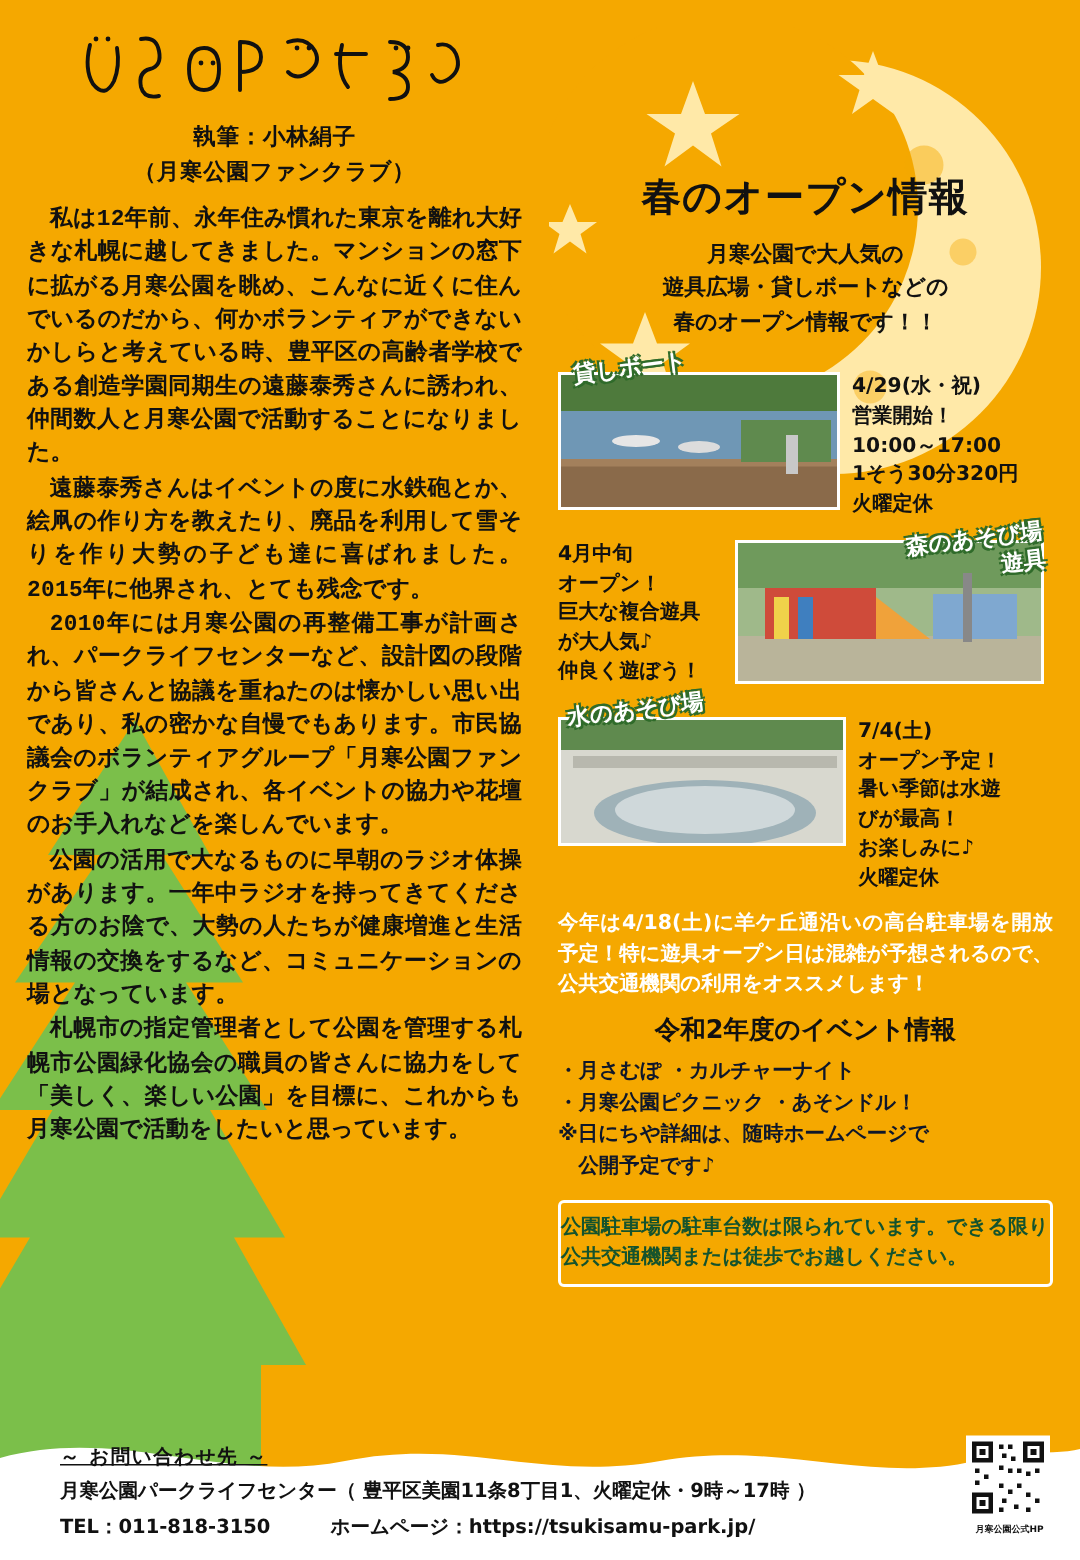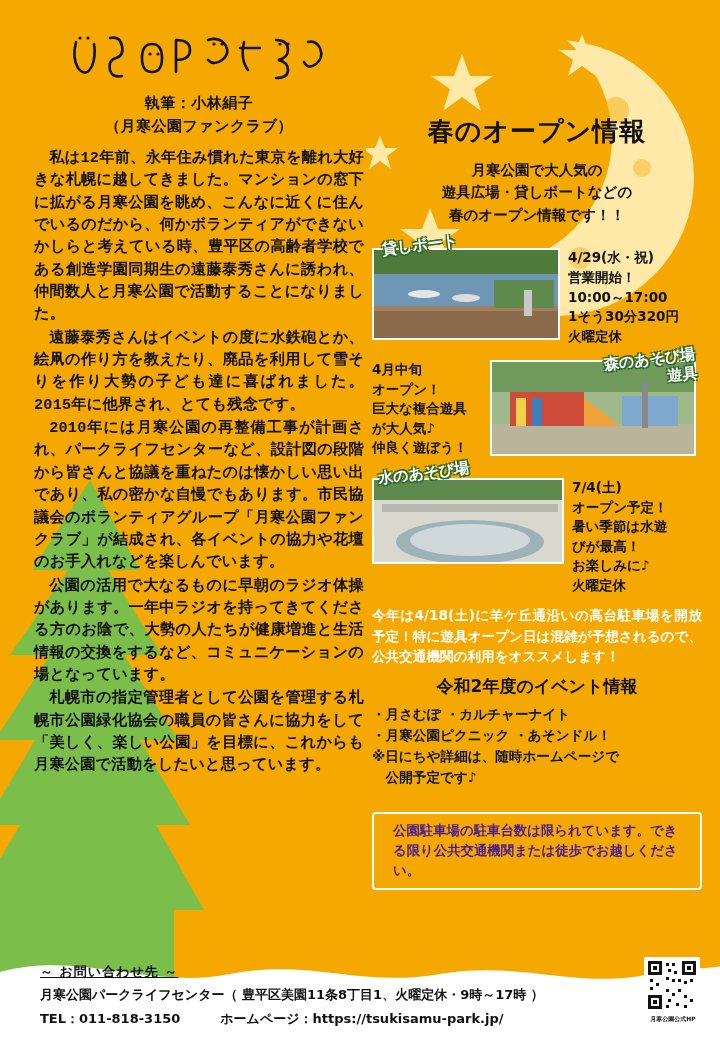--- a/index.html
+++ b/index.html
@@ -17,21 +17,21 @@
   }
   
   .moon{
     position:absolute;right:24px;top:18px;width:330px;height:300px;z-index:0;
     pointer-events:none;
   }
   .page{position:relative;z-index:2;width:720px;height:1040px;}
 
   
   .left-col{
-    position:absolute;left:18px;top:28px;width:330px;margin-left:16px;
+    position:absolute;left:18px;top:16px;width:330px;
   }
   .logo{
     width:270px;height:58px;margin:0 auto 6px auto;display:block;
   }
   .byline{
     text-align:center;font-size:15px;line-height:1.5;font-weight:bold;
     color:#111;letter-spacing:0.5px;
   }
   .body-text{
     margin-top:10px;
@@ -74,22 +74,22 @@
     font-size:13.6px;line-height:1.5;font-weight:600;
     text-align:justify;
   }
   .reiwa-title{
     margin-top:8px;text-align:center;font-size:17px;font-weight:bold;color:#111;
   }
   .event-list{
     margin-top:6px;font-size:13.6px;line-height:1.55;font-weight:600;color:#0f172a;
   }
   .notice{
-    margin-top:24px;border:2px solid #ffffff;border-radius:4px;
-    padding:7px 19px;font-size:13.4px;line-height:1.5;font-weight:600;color:#4c1d95;
+    margin-top:12px;border:2px solid #ffffff;border-radius:4px;
+    padding:7px 0;font-size:13.4px;line-height:1.5;font-weight:600;color:#14532d;
   }
 
   
   .footer{
     position:absolute;left:0;bottom:0;width:720px;height:92px;z-index:3;
   }
   .footer-inner{
     position:absolute;left:40px;top:12px;width:560px;
     font-size:13px;line-height:1.8;color:#111;font-weight:600;
   }

